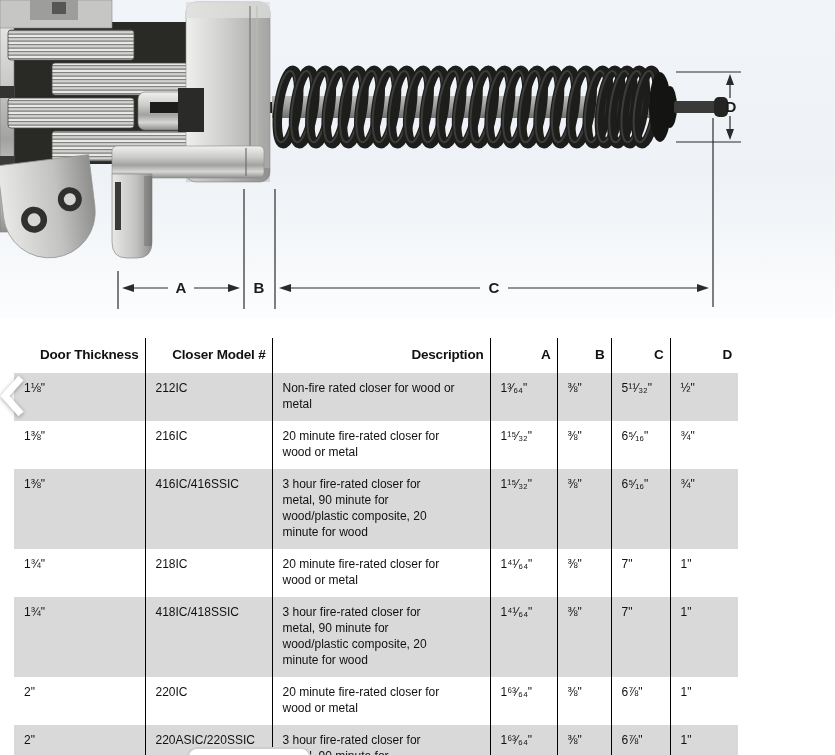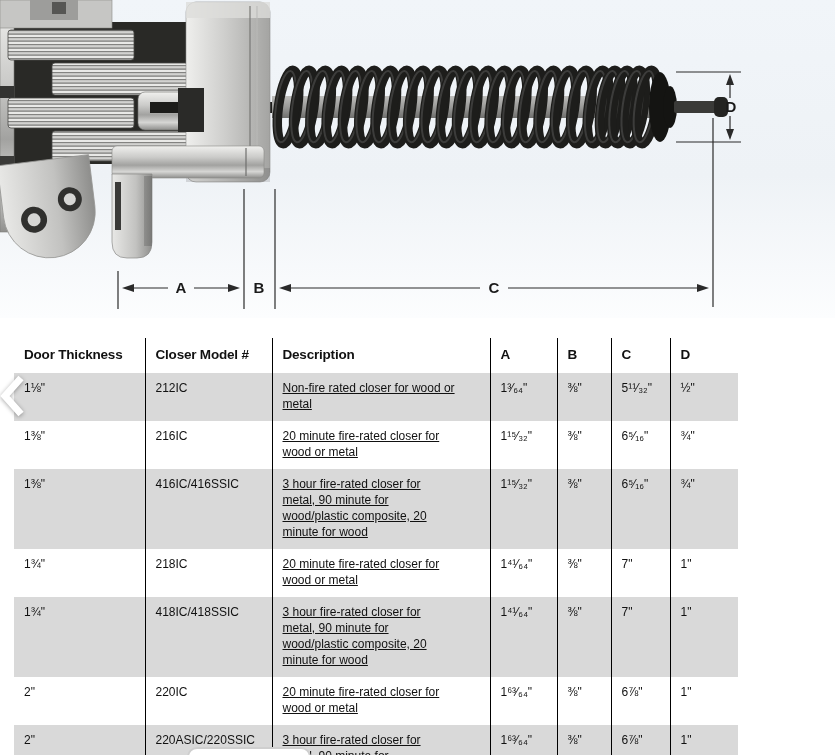--- a/index.html
+++ b/index.html
@@ -17,30 +17,30 @@
   .prev-btn{
     position:absolute;left:0;top:372px;width:28px;height:48px;border:none;background:transparent;
     padding:0;cursor:pointer;z-index:5;
   }
   .prev-btn svg{filter:drop-shadow(0 1px 2px rgba(0,0,0,.35));}
   
   table.spec{
     position:absolute;left:14px;top:338px;width:724px;border-collapse:collapse;table-layout:fixed;
   }
   table.spec th{
-    background:#fff;text-align:left;font-weight:bold;font-size:13.5px;letter-spacing:-0.2px;
+    background:#fff;text-align:right;font-weight:bold;font-size:13.5px;letter-spacing:-0.2px;
     padding:9px 6px 11px 10px;vertical-align:middle;white-space:nowrap;
   }
   table.spec td{
     font-size:12px;line-height:16px;padding:7px 6px 9px 10px;vertical-align:top;
   }
   table.spec th,table.spec td{border-right:1px solid #000;}
   table.spec th:last-child,table.spec td:last-child{border-right:none;}
   table.spec tr.stripe td{background:#d9d9d9;}
-  table.spec td.desc{padding-right:34px;text-decoration:underline;}
+  table.spec td.desc{padding-right:34px;}
   
   .peek{
     position:absolute;left:187px;top:747px;width:120px;height:20px;background:#fff;
     border:2px solid #cfcfcf;border-radius:10px;
   }
 </style>
 </head>
 <body>
 
 <div class="page">

